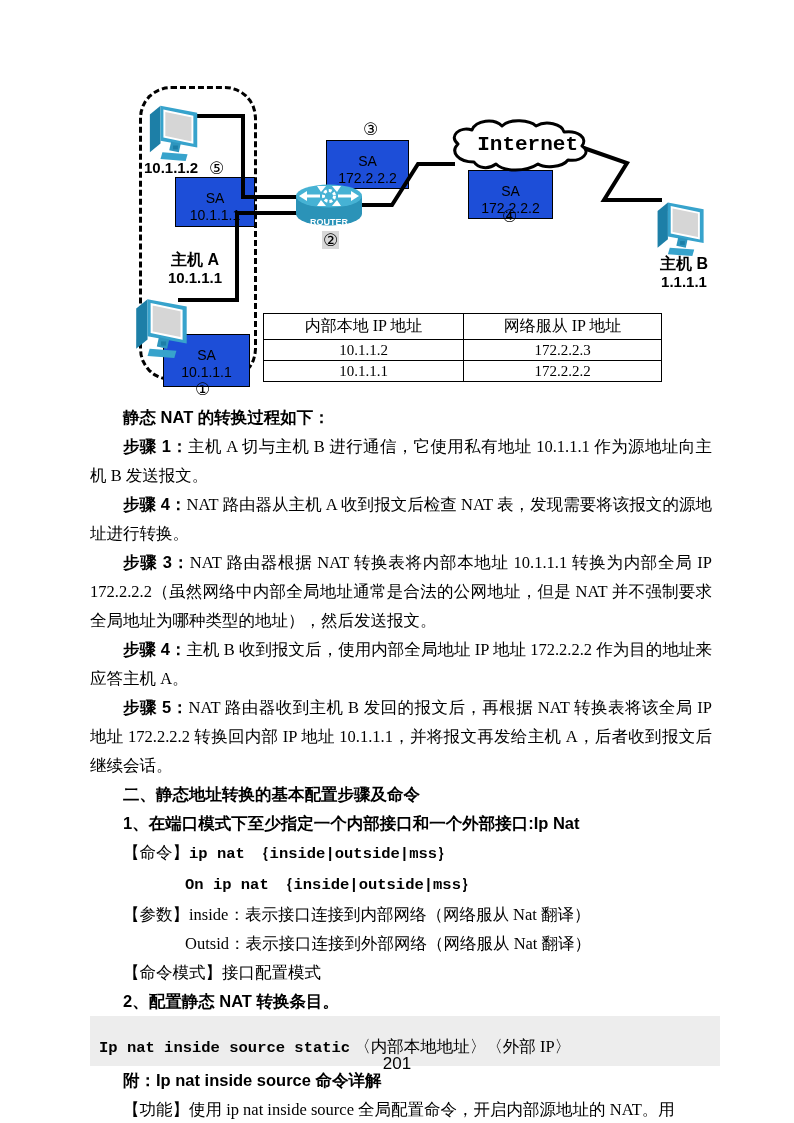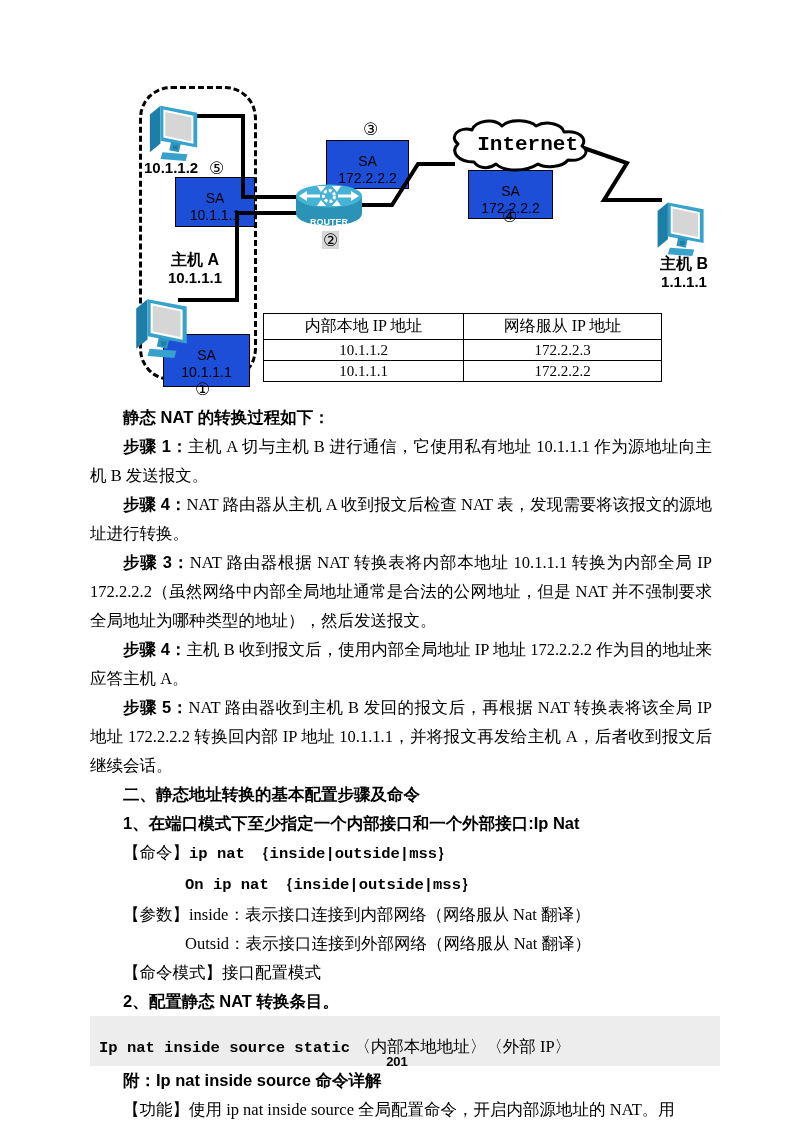--- a/index.html
+++ b/index.html
@@ -36,21 +36,21 @@
 
   
   .content{position:absolute;left:90px;top:403px;width:622px;font-size:16.5px;
            line-height:29px;text-align:justify;z-index:8;}
   .content p{margin:0;text-indent:2em;}
   .b{font-weight:bold;font-family:"Liberation Sans","DejaVu Sans",sans-serif;}
   .monob{font-family:"Liberation Mono","DejaVu Sans Mono",monospace;font-weight:bold;font-size:15.5px;}
   .hang{padding-left:95px;text-indent:0 !important;}
   .hl{background:#ededed;margin:2px 0 4px -4px;padding:16px 0 3px 9px;width:621px;text-indent:0 !important;}
   .footer{position:absolute;left:0;top:1054px;width:100%;text-align:center;
-          font-family:"Liberation Sans","DejaVu Sans",sans-serif;font-size:13px;z-index:8;font-weight:bold;}
+          font-family:"Liberation Sans","DejaVu Sans",sans-serif;font-size:17px;z-index:8;}
 </style>
 </head>
 <body>
 
 <div class="page">
 
   <div class="abs" style="left:0;top:0;width:794px;height:400px;">
 
     <div class="dashed-zone"></div>
 

